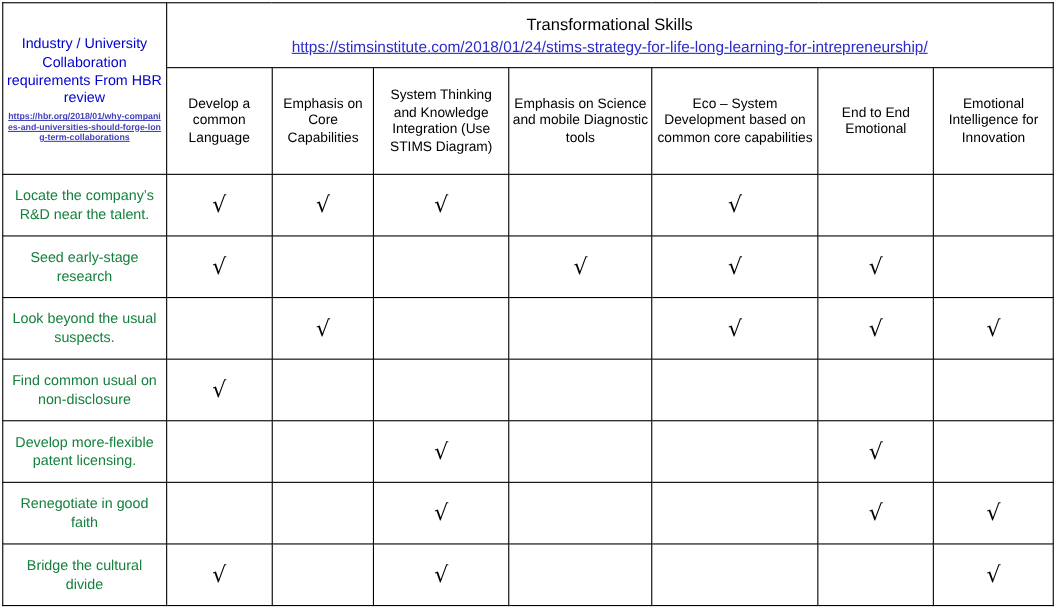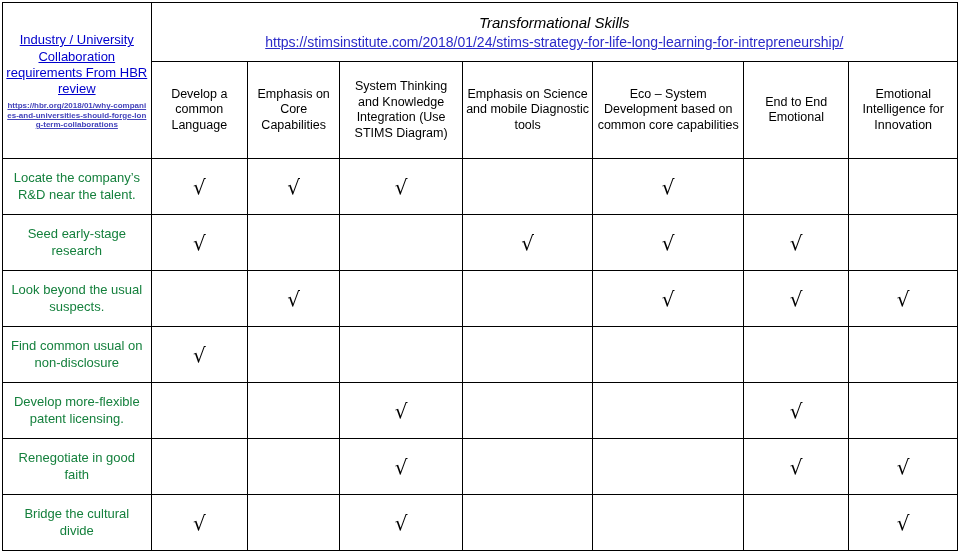--- a/index.html
+++ b/index.html
@@ -35,21 +35,20 @@
   
   .corner {
     color: #0000cc;
     font-weight: bold;
     font-size: 13px;
     line-height: 1.25;
     vertical-align: middle;
   }
   .corner .corner-title {
     display: block;
-    text-decoration: underline;
   }
   .corner .corner-link {
     display: block;
     margin-top: 4px;
     font-size: 8px;
     font-weight: bold;
     color: #4444bb;
     text-decoration: underline;
     line-height: 1.15;
     word-break: break-all;
@@ -57,21 +56,20 @@
   
   .banner {
     vertical-align: middle;
     padding: 4px 6px 6px 6px;
   }
   .banner .banner-title {
     display: block;
     font-size: 15px;
     color: #000000;
     margin-bottom: 3px;
-    font-style: italic;
   }
   .banner .banner-link {
     display: block;
     font-size: 14px;
     color: #2b2bc8;
     text-decoration: underline;
     word-break: break-all;
   }
   
   .colhead {

